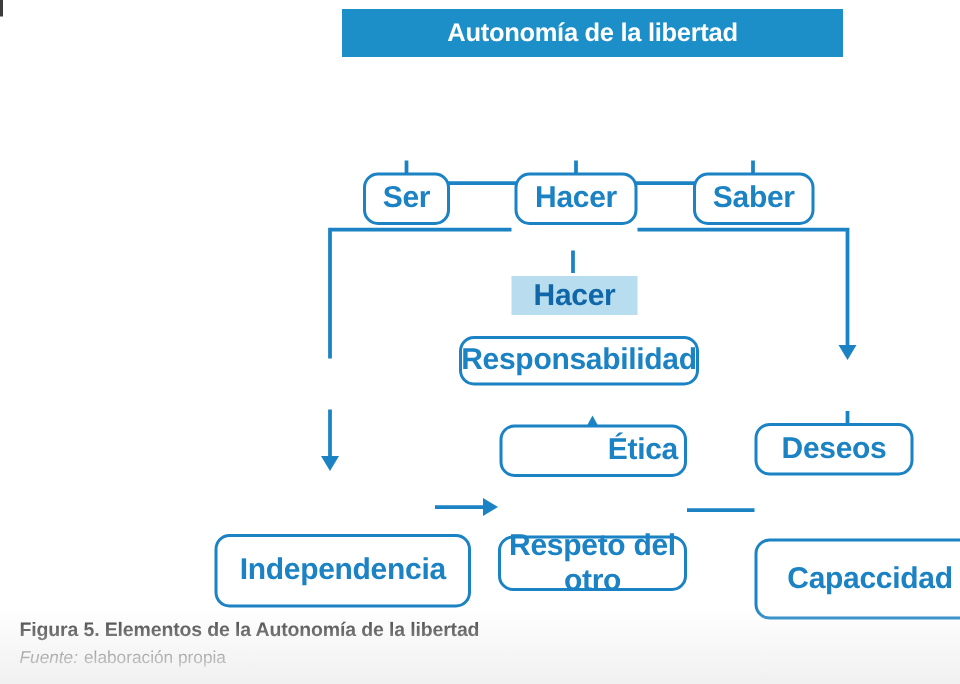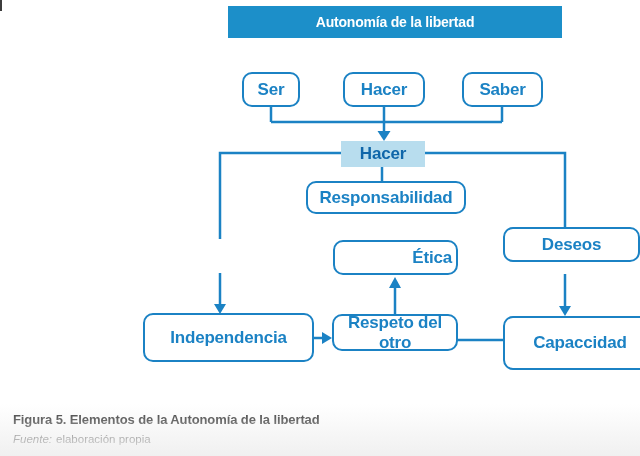--- a/index.html
+++ b/index.html
@@ -12,43 +12,43 @@
     position:absolute;left:0;bottom:0;width:640px;height:52px;
     background:linear-gradient(to bottom, rgba(240,240,240,0) 0%, #f0f0f0 100%);
     pointer-events:none;
   }
   .header-bar{
     position:absolute;left:228px;top:6px;width:334px;height:32px;
     background:var(--header-fill);
     display:flex;align-items:center;justify-content:center;
   }
   .header-bar span{
-    color:#ffffff;font-weight:bold;font-size:14px;letter-spacing:-0.2px;
+    color:#ffffff;font-weight:bold;font-size:17px;letter-spacing:-0.2px;
   }
   .connectors{position:absolute;left:0;top:0;width:640px;height:456px;color:var(--accent);}
   .connectors path{fill:none;stroke:currentColor;stroke-width:2.5;}
   .connectors polygon{fill:currentColor;stroke:none;}
   .node{
     position:absolute;box-sizing:border-box;
     background:#ffffff;border:2.5px solid var(--accent);border-radius:10px;
-    color:var(--accent);font-weight:bold;font-size:17px;letter-spacing:-0.2px;
+    color:var(--accent);font-weight:bold;font-size:20px;letter-spacing:-0.2px;
     display:flex;align-items:center;justify-content:center;text-align:center;
-    line-height:1.12;padding:0 4px;
+    line-height:1.12;padding:0 4px;margin-top:43px;
   }
   #node-ser{left:242px;top:72px;width:58px;height:35px;}
   #node-hacer{left:343px;top:72px;width:82px;height:35px;}
   #node-saber{left:462px;top:72px;width:81px;height:35px;}
   #node-hago{
     left:341px;top:141px;width:84px;height:26px;border:none;border-radius:0;
     background:var(--hago-fill);color:var(--hago-text);
   }
   #node-responsabilidad{left:306px;top:181px;width:160px;height:33px;}
   #node-impulsos{left:155px;top:238px;width:130px;height:35px;}
   #node-etica{left:333px;top:240px;width:125px;height:35px;justify-content:flex-end;}
-  #node-deseos{left:503px;top:227px;width:137px;height:35px;}
+  #node-deseos{left:503px;top:239px;width:106px;height:35px;}
   #node-independencia{left:143px;top:313px;width:171px;height:49px;}
   #node-respeto{left:332px;top:314px;width:126px;height:37px;}
   #node-capaccidad{left:503px;top:316px;width:154px;height:54px;}
   .caption-title{
     position:absolute;left:13px;top:412px;font-size:13px;font-weight:bold;
     color:var(--caption-color);letter-spacing:-0.1px;
   }
   .caption-source{
     position:absolute;left:13px;top:433px;font-size:11.5px;color:var(--source-color);
   }

